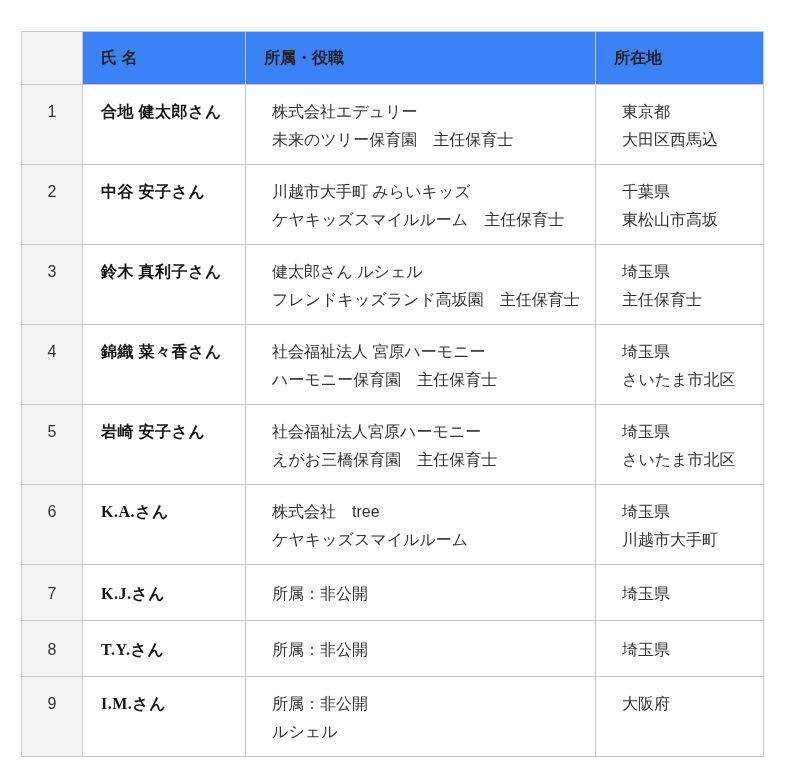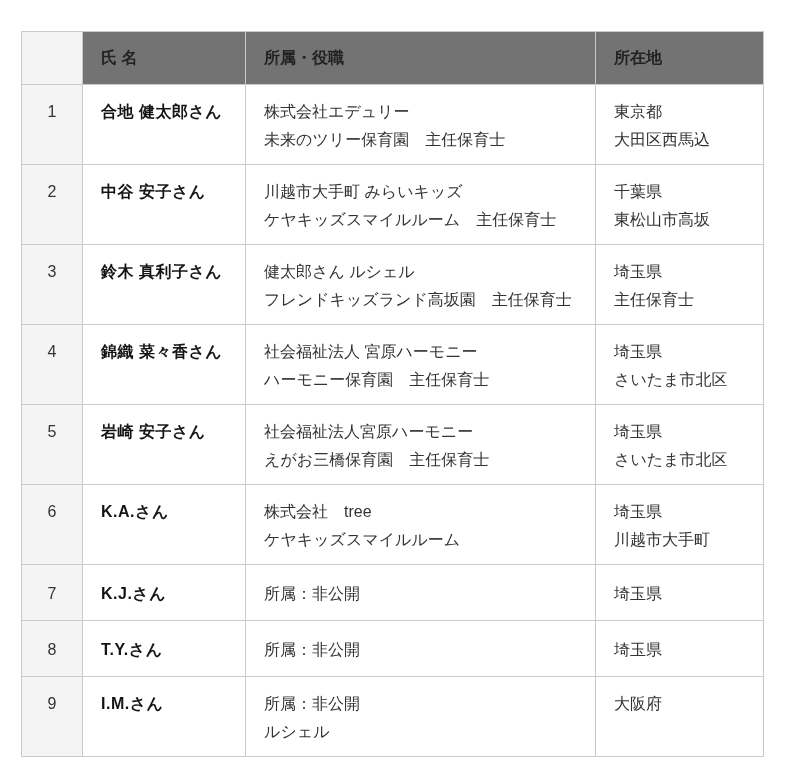--- a/index.html
+++ b/index.html
@@ -22,39 +22,41 @@
   table.members td {
     border: 1px solid #c9c9c9;
     vertical-align: top;
     font-size: 16px;
     line-height: 28px;
     padding: 13px 18px 10px 18px;
     text-align: left;
     overflow: hidden;
   }
   table.members thead th {
-    background: #737373;
+    background: #3b82f6;
     font-weight: bold;
     color: #222222;
     padding: 12px 18px 12px 18px;
   }
   table.members th.num,
   table.members td.num {
     background: #f4f4f4;
     text-align: center;
     font-weight: normal;
     color: #333333;
   }
   table.members td.name {
     font-weight: bold;
     color: #141414;
     letter-spacing: 0.5px;
+    font-family: Liberation Serif, serif;
   }
   table.members td .line {
     white-space: nowrap;
+    margin-left: 8px;
   }
   
   table.members tbody tr:nth-child(7) td,
   table.members tbody tr:nth-child(8) td {
     padding: 15px 18px 12px 18px;
   }
 </style>
 </head>
 <body>
 

